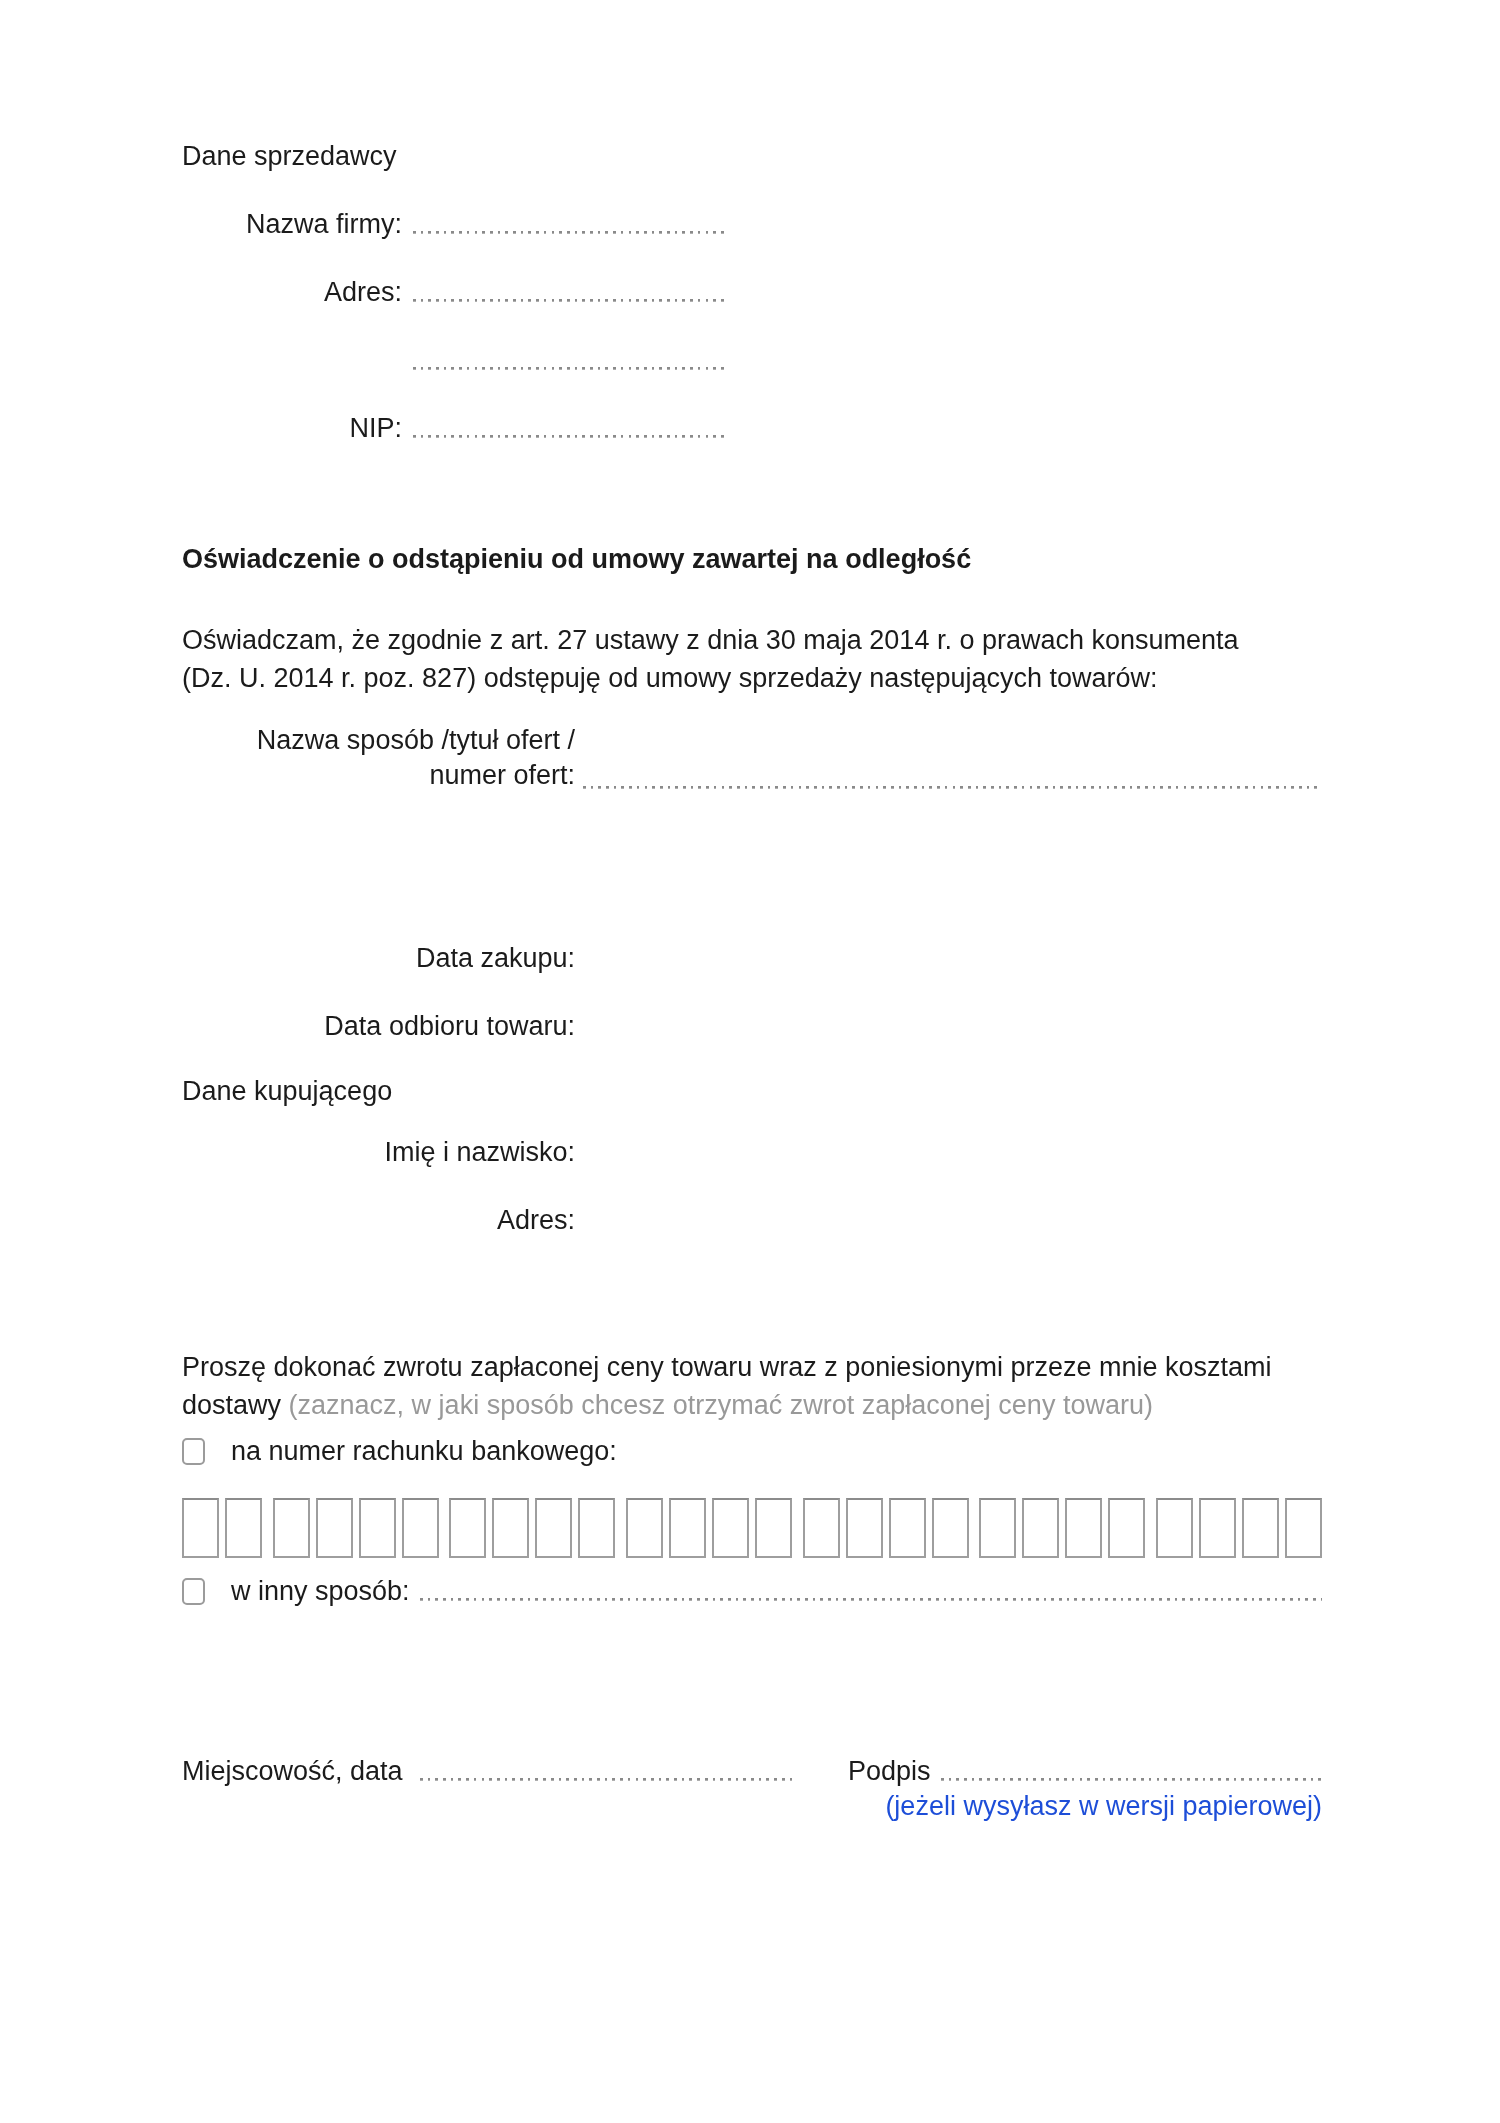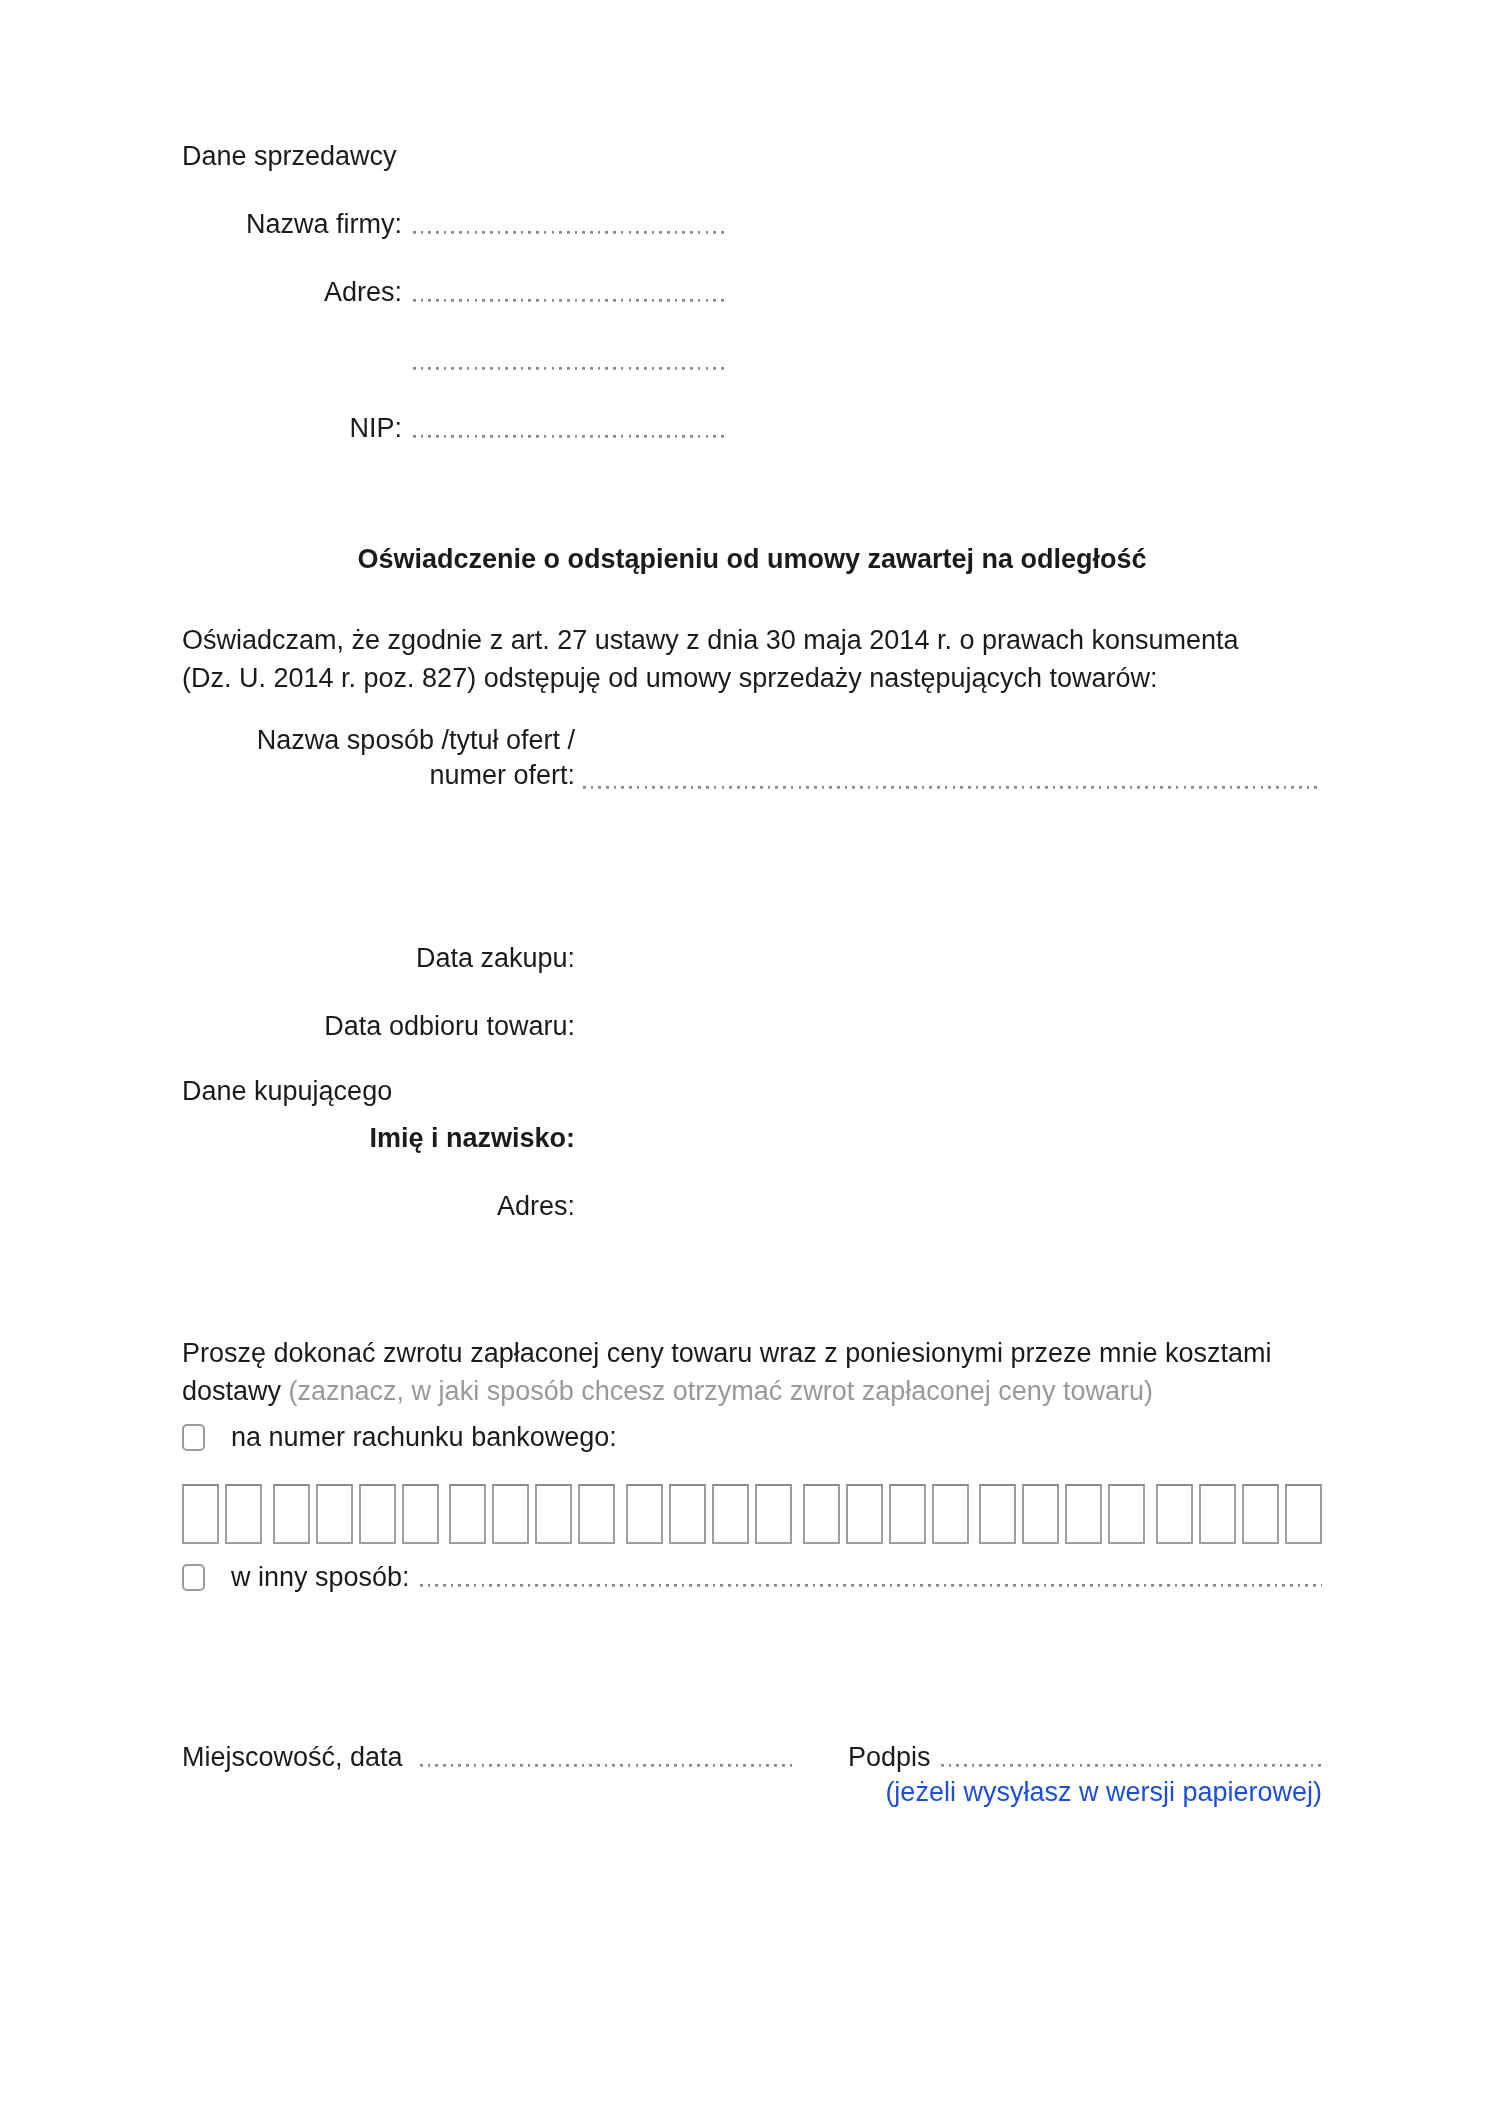--- a/index.html
+++ b/index.html
@@ -27,41 +27,40 @@
   }
 
   
   .srow { display:flex; margin-top:41px; line-height:27px; }
   .srow.first { }
   .srow .label { width:220px; text-align:right; }
   .srow .dots { width:312px; margin-left:11px; }
 
   .title {
     margin-top:104px;
-    text-align:center;
     font-weight:bold;
     font-size:27px; line-height:27px;
   }
 
   .intro { margin-top:48px; line-height:38px; }
 
   
   .frow { display:flex; margin-top:41px; line-height:27px;flex-direction:column; }
   .frow .label { width:393px; text-align:right; }
   .frow .dots { flex:1; margin-left:8px; }
 
   .items-row { display:flex; align-items:flex-end; margin-top:26px; }
   .items-row .label2 { width:393px; text-align:right; line-height:35px; }
   .items-row .dots { flex:1; margin-left:8px; }
 
   .blank1 { margin-top:33px; }
   .zakupu { margin-top:37px; }
 
   .buyer-heading { margin-top:38px; line-height:27px; }
-  .imie { margin-top:20px;font-weight:bold; }
+  .imie { margin-top:34px; }
 
   .refund-p { margin-top:32px; line-height:38px; }
   .gray { color:#999999; }
 
   .cbrow { display:flex; align-items:flex-start; line-height:27px; }
   .cbrow.bank { margin-top:14px; }
   .cbrow.other { margin-top:20px; }
   .checkbox {
     flex:none;
     width:23px; height:27px;

